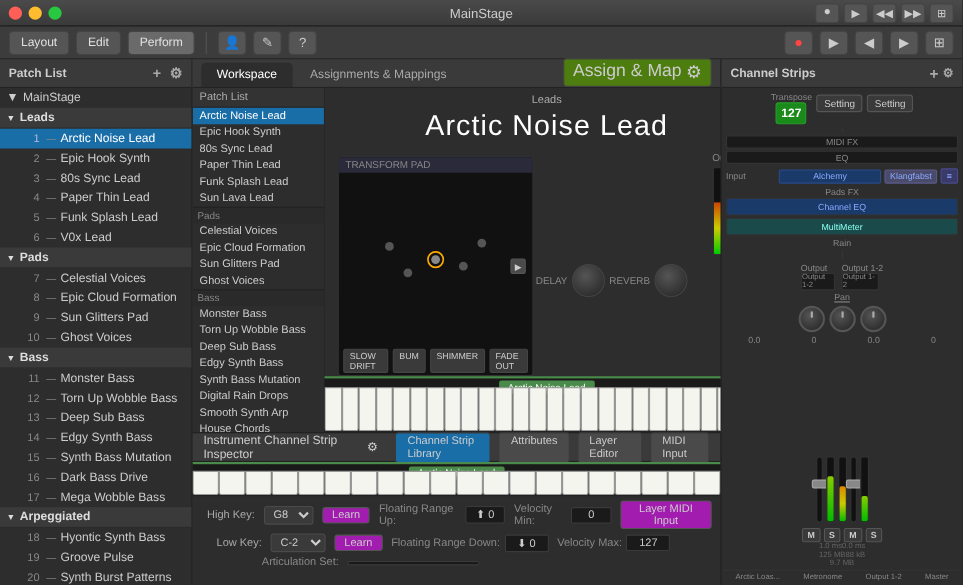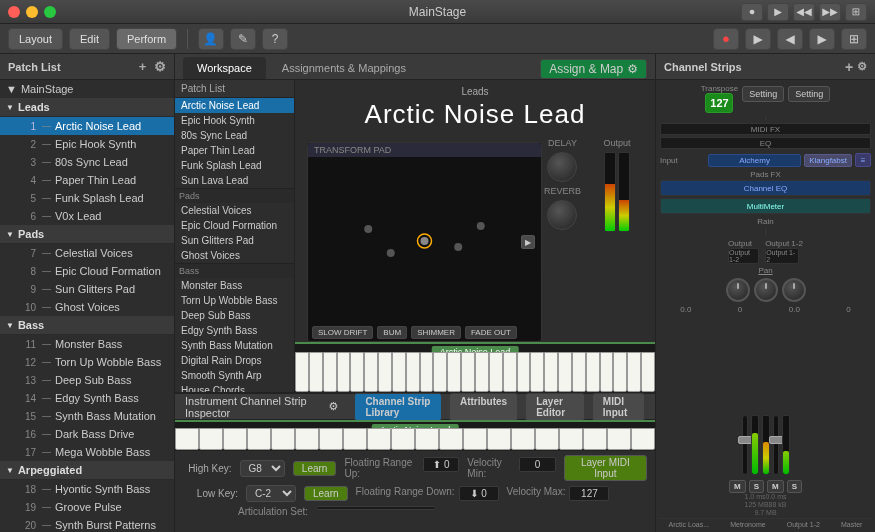--- a/index.html
+++ b/index.html
@@ -193,27 +193,27 @@
       border-top-left-radius: 4px;
       border-top-right-radius: 4px;
       margin-right: 2px;
       height: 22px;
       display: flex; align-items: center;
     }
     .center-tab.active { background: #2d2d2d; color: #fff; }
     .assign-map-btn {
       margin-left: auto;
       padding: 2px 8px;
-      background: #15803d;
+      background: #4d7c0f;
       border: 1px solid #444;
       border-radius: 3px;
       color: #ccc;
-      font-size: 12px;
-      cursor: pointer;
-      display: flex; align-items: center; gap: 4px;
+      font-size: 16px;
+      cursor: pointer;
+      display: flex; align-items: flex-start; gap: 4px;
     }
 
     
     .ws-patch-list {
       width: 120px;
       background: #2d2d2d;
       border-right: 1px solid #222;
       flex-shrink: 0;
       overflow-y: auto;
       font-size: 10px;
@@ -361,21 +361,20 @@
       padding: 0 10px;
       font-size: 11px;
       color: #ccc;
       border-bottom: 1px solid #222;
       gap: 8px;
     }
     .inspector-tabs {
       display: flex;
       gap: 7px;
       margin-left: 8px;
-      font-weight: bold;
     }
     .inspector-tab {
       padding: 2px 10px;
       background: #4a4a4a;
       border: 1px solid #3a3a3a;
       border-radius: 3px;
       font-size: 10px;
       color: #ccc;
       cursor: pointer;
     }
@@ -428,49 +427,49 @@
       background: #3a3a3a;
       border: 1px solid #4a4a4a;
       border-radius: 3px;
       color: #ccc;
       font-size: 10px;
       padding: 1px 4px;
       width: 50px;
     }
     .bottom-btn {
       padding: 1px 8px;
-      background: #4d7c0f;
+      background: #a21caf;
       border: 1px solid #555;
       border-radius: 3px;
       color: #ccc;
       font-size: 10px;
       cursor: pointer;
     }
     .bottom-field {
       display: flex;
-      align-items: flex-start;
+      align-items: center;
       gap: 4px;
     }
     .bottom-field-label {
       font-size: 10px;
       color: #888;
     }
     .bottom-field-val {
       background: #1a1a1a;
       border: 1px solid #3a3a3a;
       border-radius: 2px;
       padding: 1px 6px;
       font-size: 10px;
       color: #ccc;
       width: 40px;
       text-align: center;
     }
     .articulation-row {
       display: flex;
-      align-items: flex-start;
+      align-items: center;
       gap: 8px;
       padding-left: 55px;
     }
 
     
     .channel-strips {
       width: 220px;
       background: #2d2d2d;
       border-left: 1px solid #222;
       display: flex;
@@ -983,21 +982,21 @@
 
                 <div style="display:flex; gap:4px; padding:2px 4px;">
                   <div class="plugin-btn">SLOW DRIFT</div>
                   <div class="plugin-btn">BUM</div>
                   <div class="plugin-btn">SHIMMER</div>
                   <div class="plugin-btn">FADE OUT</div>
                 </div>
               </div>
             </div>
 
-            <div style="display:flex; flex-direction:column; gap:4px; align-items:center;">
+            <div style="display:flex; flex-direction:row; gap:4px; align-items:center;margin-top:34px;">
               <div style="font-size:9px; color:#888;">DELAY</div>
               <div class="knob" style="width:30px;height:30px;"></div>
               <div style="font-size:9px; color:#888;">REVERB</div>
               <div class="knob" style="width:30px;height:30px;"></div>
             </div>
 
             <div class="output-section">
               <div style="font-size:9px; color:#888;">Output</div>
               <div style="display:flex; gap:2px;">
                 <div class="output-meter">

